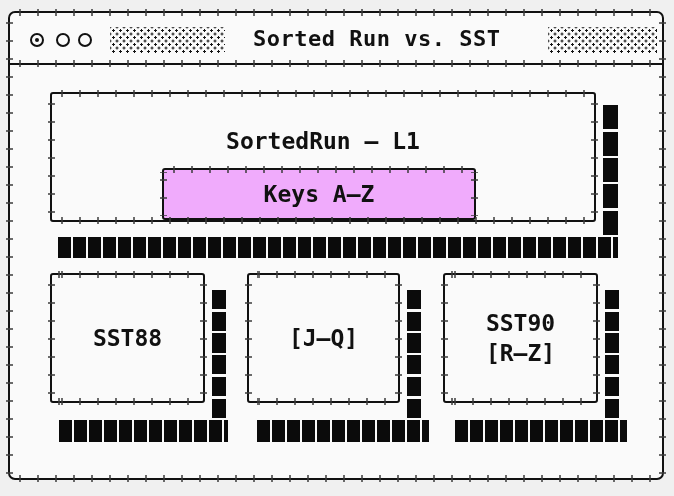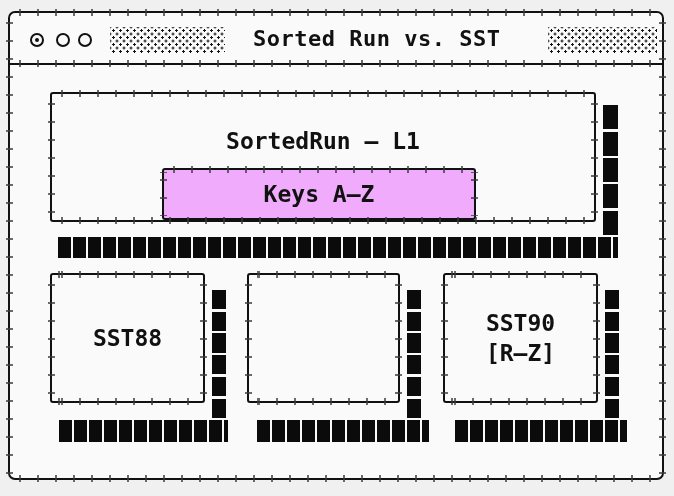--- a/index.html
+++ b/index.html
@@ -164,20 +164,21 @@
       <div class="sst-name">SST88</div>
     <div class="tick tick-top"></div>
         <div class="tick tick-bottom"></div>
         <div class="tick tick-left"></div>
         <div class="tick tick-right"></div>
       </div>
 
     <div class="shadow-col sst2-shadow-col"></div>
     <div class="shadow-row sst2-shadow-row"></div>
     <div class="box sst-box sst-2">
+      <div class="sst-range">[J–Q]</div>
     <div class="tick tick-top"></div>
         <div class="tick tick-bottom"></div>
         <div class="tick tick-left"></div>
         <div class="tick tick-right"></div>
       </div>
 
     <div class="shadow-col sst3-shadow-col"></div>
     <div class="shadow-row sst3-shadow-row"></div>
     <div class="box sst-box sst-3">
       <div class="sst-name">SST90</div>

